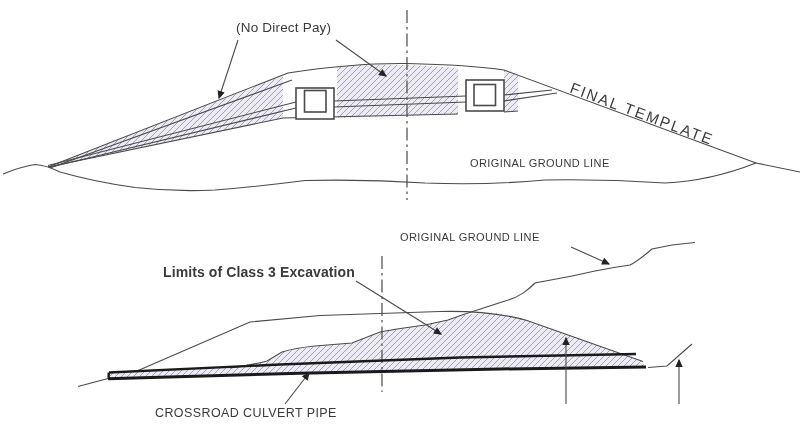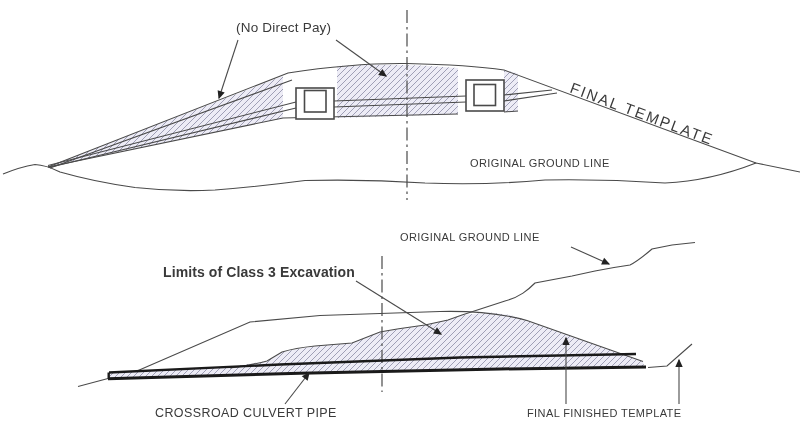--- a/index.html
+++ b/index.html
@@ -112,14 +112,13 @@
   <div class="lbl caps" id="final-template">FINAL TEMPLATE</div>
 
   <div class="lbl caps" id="ogl-top">ORIGINAL GROUND LINE</div>
 
   <div class="lbl caps" id="ogl-bottom">ORIGINAL GROUND LINE</div>
 
   <div class="lbl" id="limits">Limits of Class 3 Excavation</div>
 
   <div class="lbl caps" id="crossroad">CROSSROAD CULVERT PIPE</div>
 
-  <div class="lbl caps" id="final-finished">FINAL FINISHED TEMPLATE</div>
 </div>
 
 </body></html>

